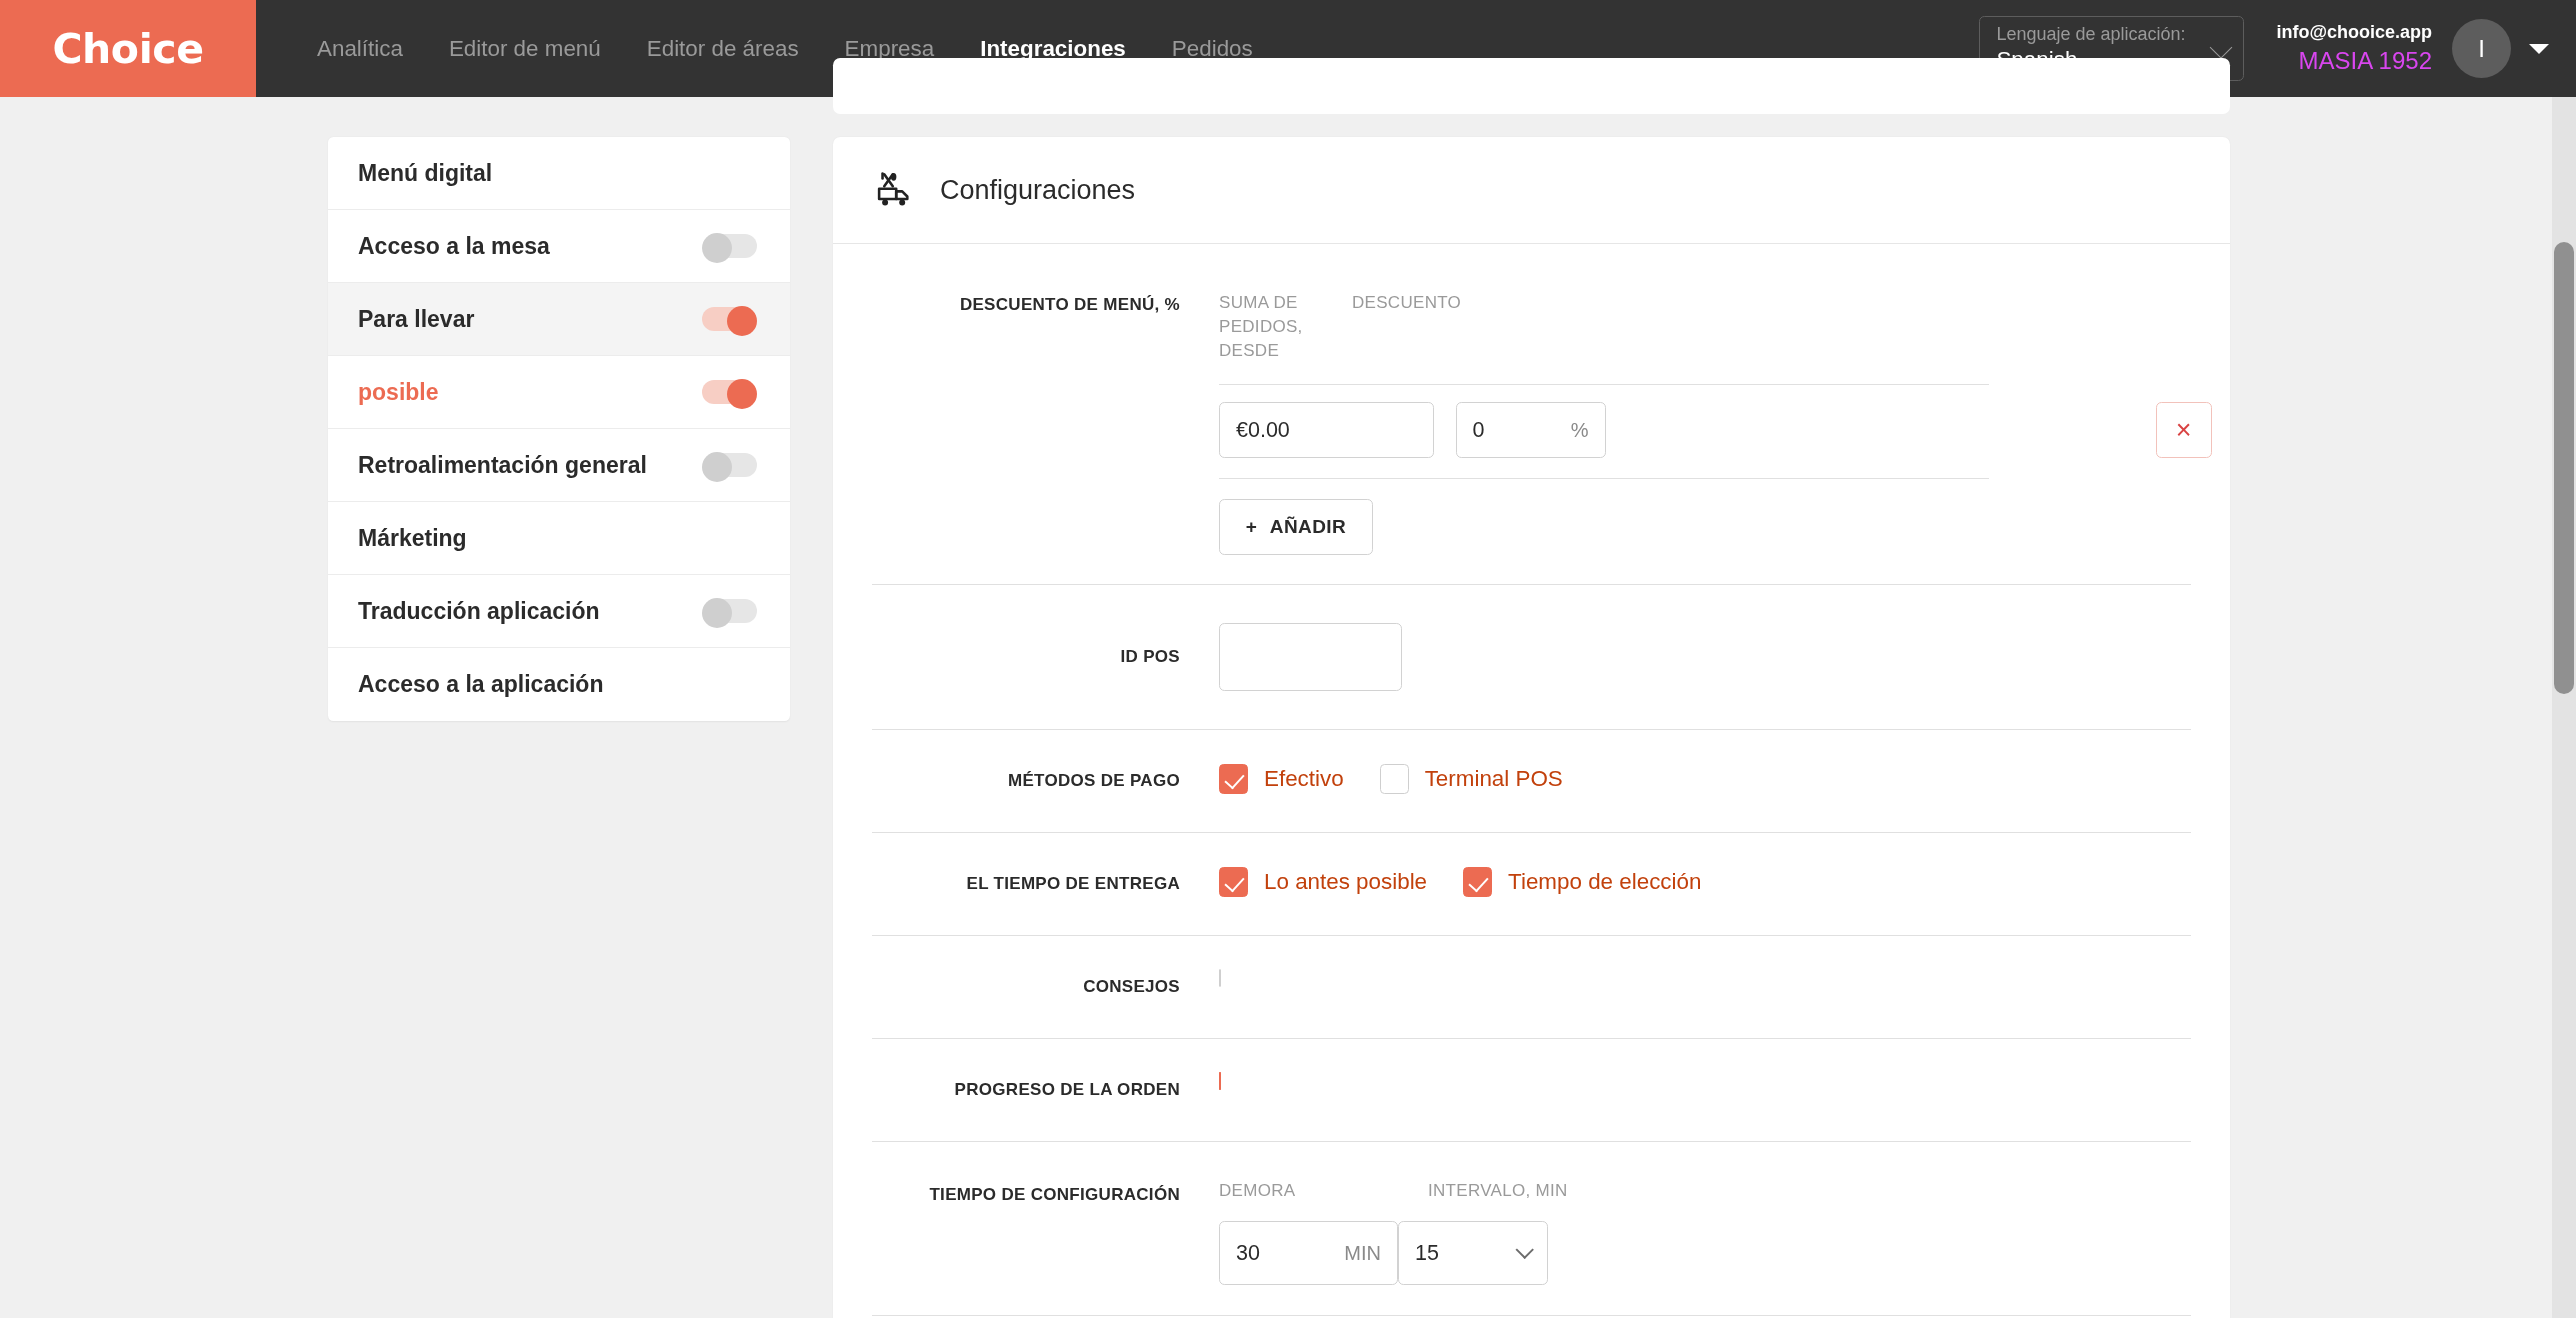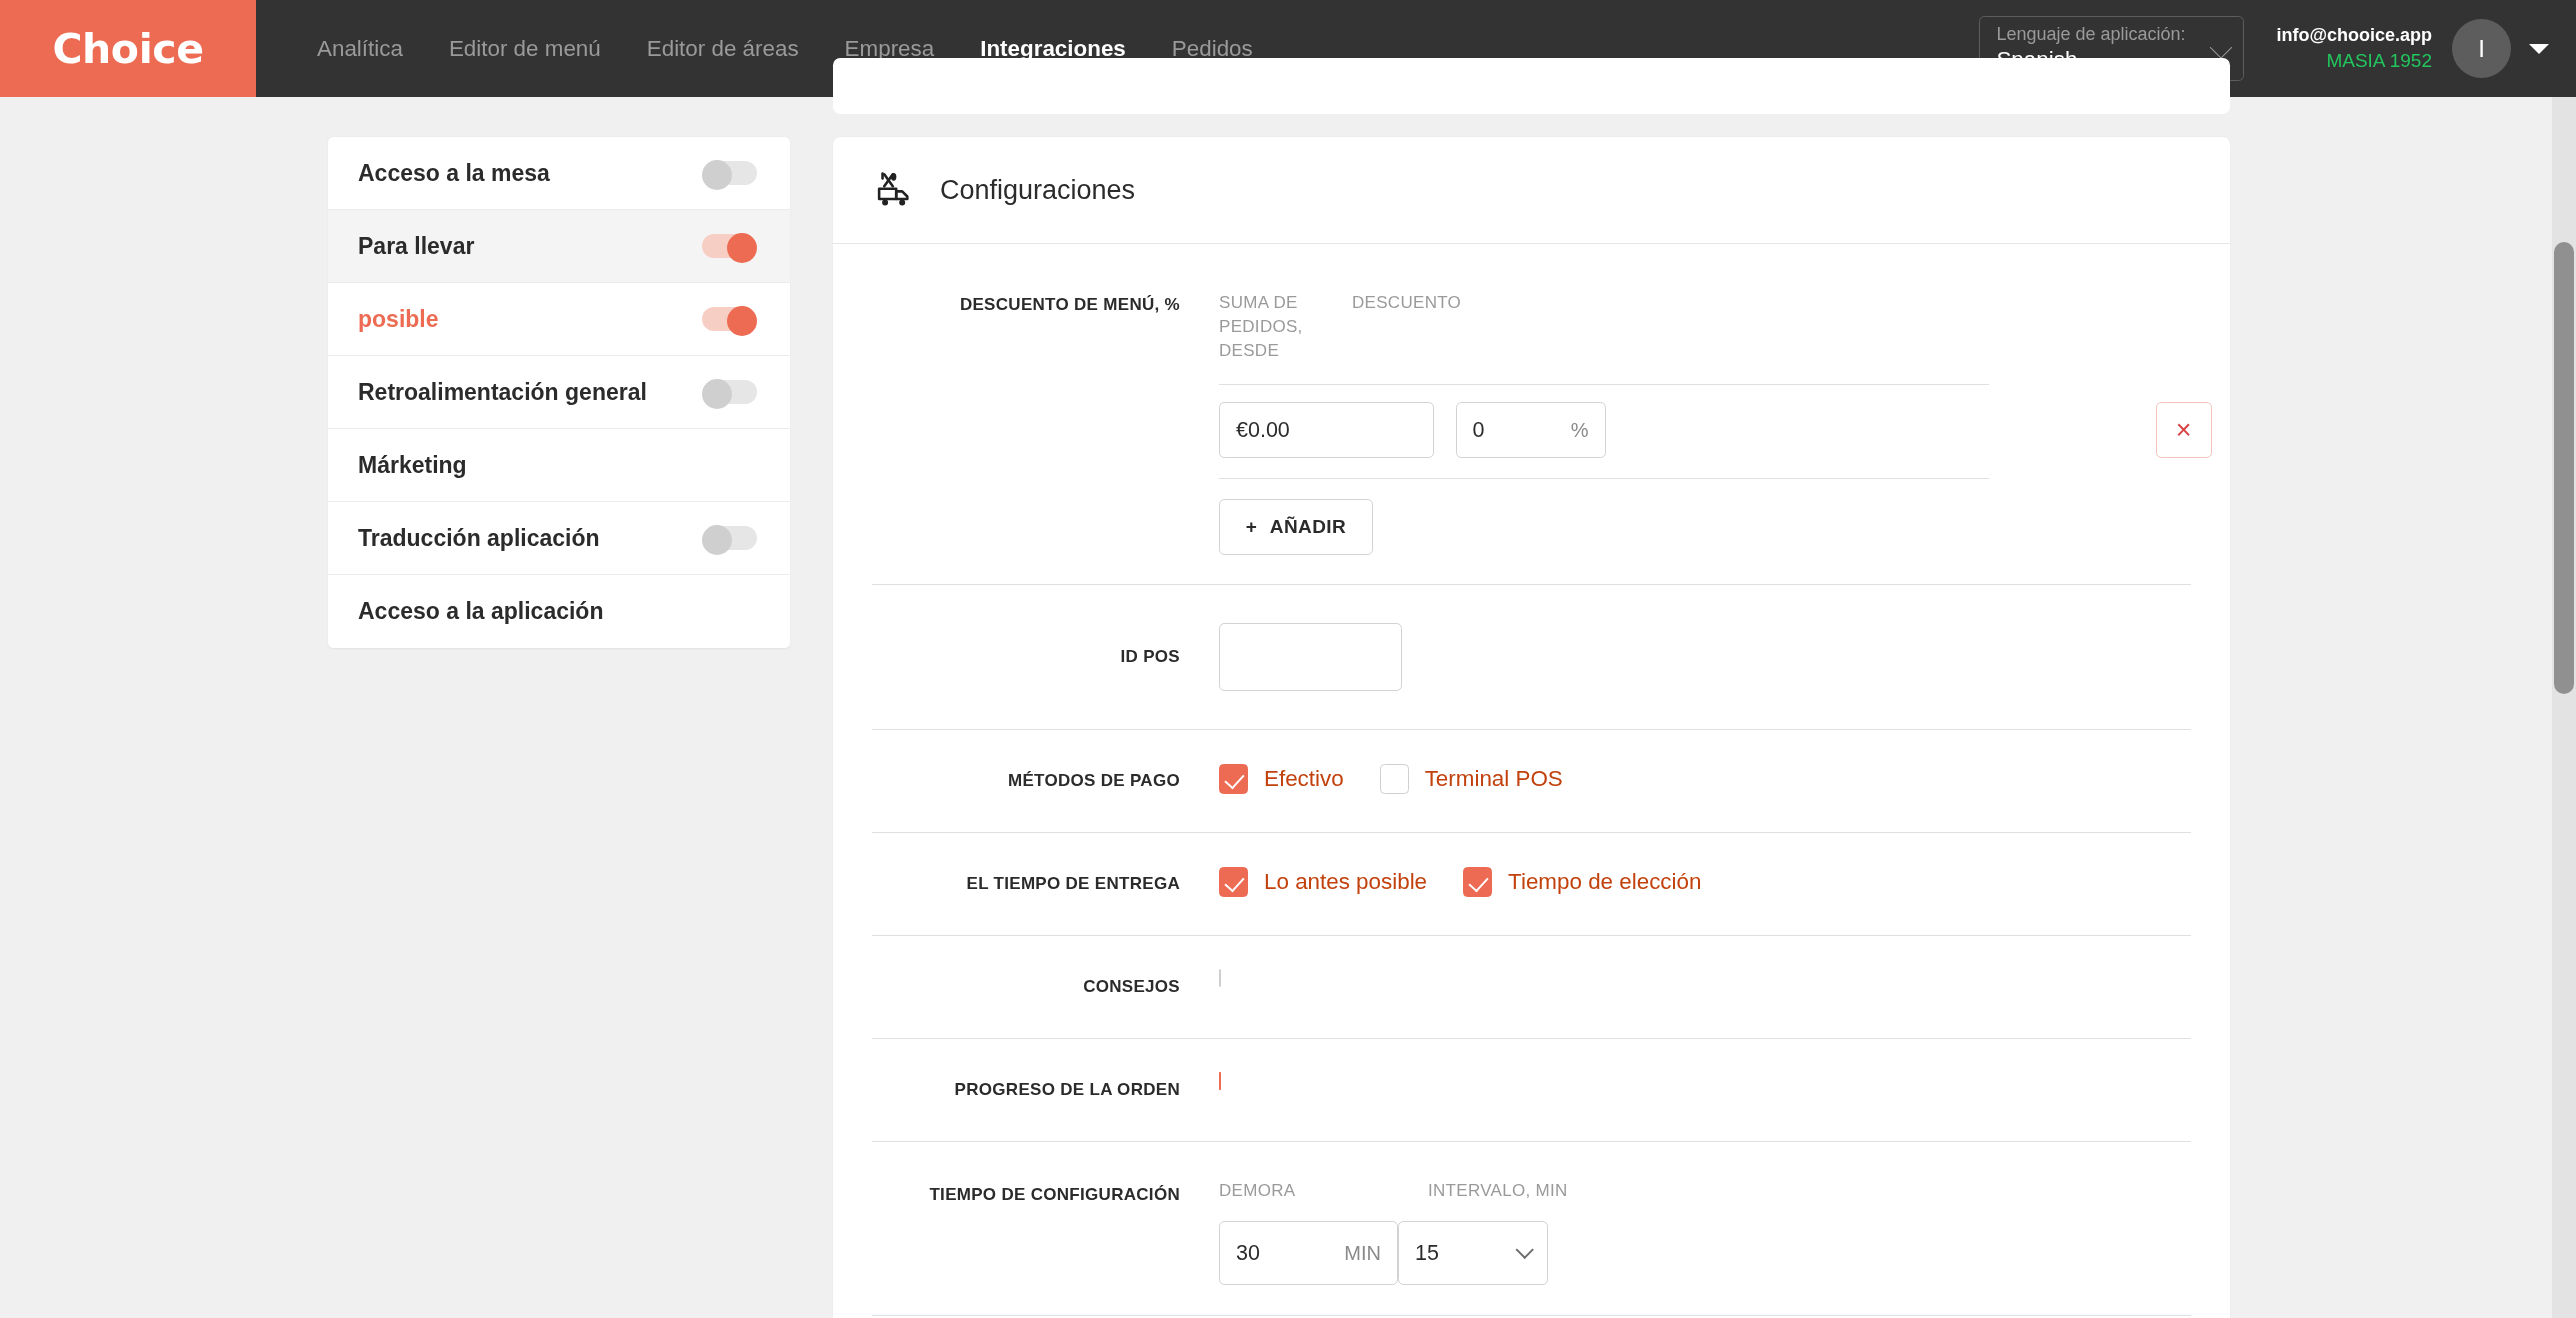--- a/index.html
+++ b/index.html
@@ -67,21 +67,21 @@
     border-right: 1.8px solid #9a9a9a;
     border-bottom: 1.8px solid #9a9a9a;
     transform: translateY(-60%) rotate(45deg);
   }
   .user-block {
     margin-left: 32px;
     text-align: right;
     line-height: 1.25;
   }
   .user-email { color: #ffffff; font-size: 18px; font-weight: 700; display: block; }
-  .user-org { color: #22c55e; font-size: 19px; display: block; margin-top: 1.8px; }
+  .user-org { color: #d946ef; font-size: 24px; display: block; margin-top: 1.8px; }
   .avatar {
     margin-left: 20px;
     width: 59px; height: 59px; border-radius: 50%;
     background: #5d5d5d; color: #ffffff;
     font-size: 24px;
     display: flex; align-items: center; justify-content: center;
     cursor: pointer;
   }
   .caret-down {
     margin-left: 18px;
@@ -308,20 +308,23 @@
     <div class="caret-down"></div>
   </div>
 </div>
 
 <div class="page">
 
   <div class="ghost-card"></div>
 
   <div class="sidebar">
 
+    <div class="side-item">
+      <span class="side-label">Menú digital</span>
+    </div>
 
     <div class="side-item">
       <span class="side-label">Acceso a la mesa</span>
       <span class="toggle">
         <span class="track"></span>
         <span class="knob"></span>
       </span>
     </div>
 
     <div class="side-item hl">

